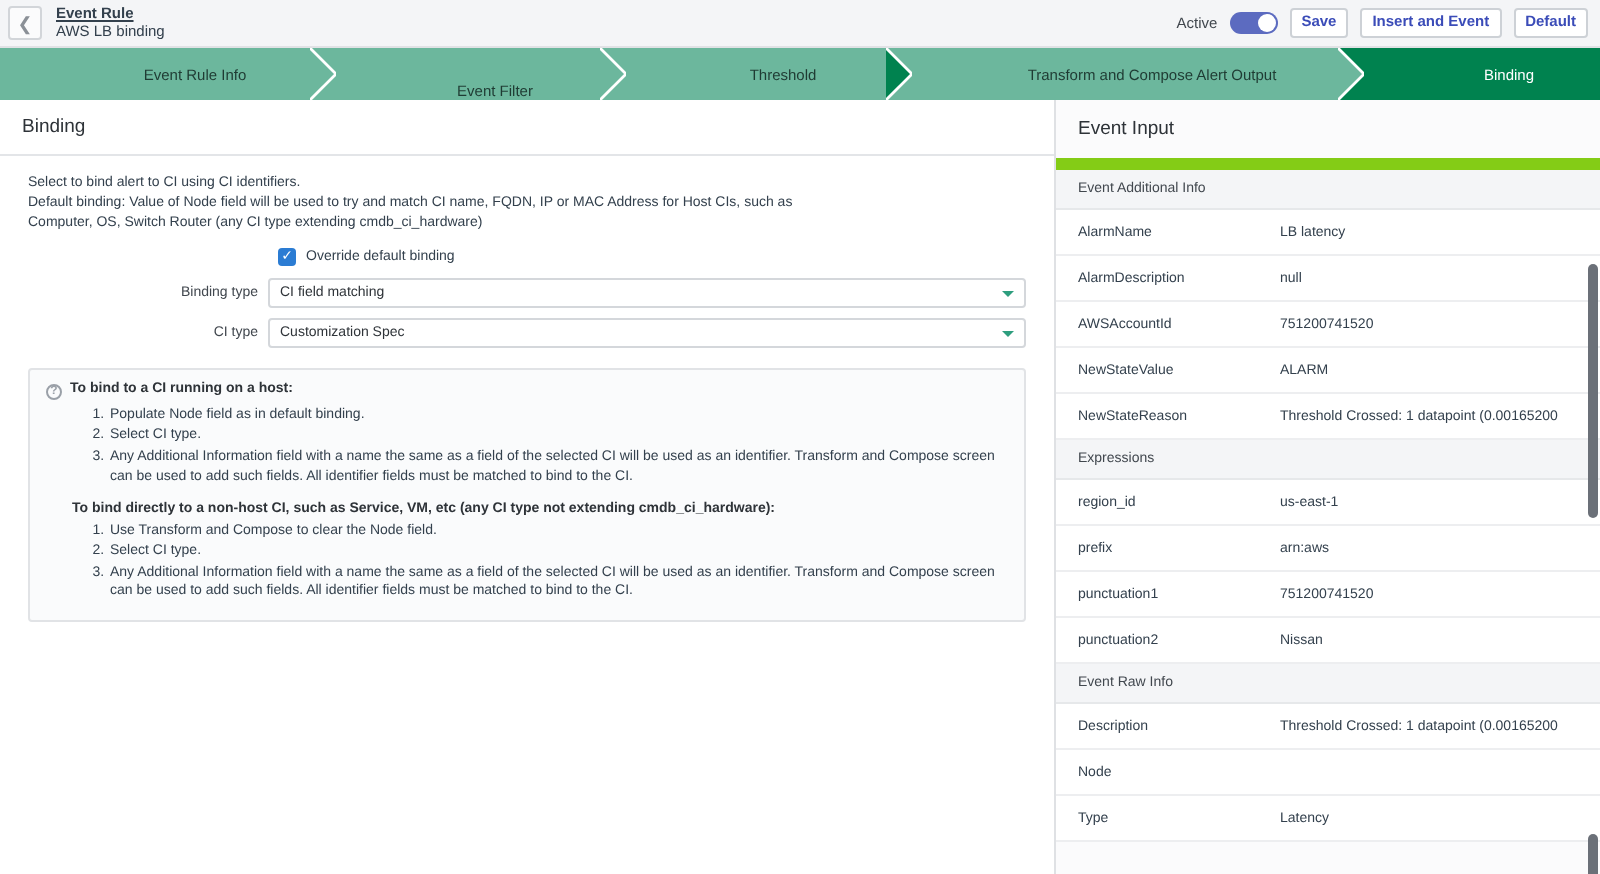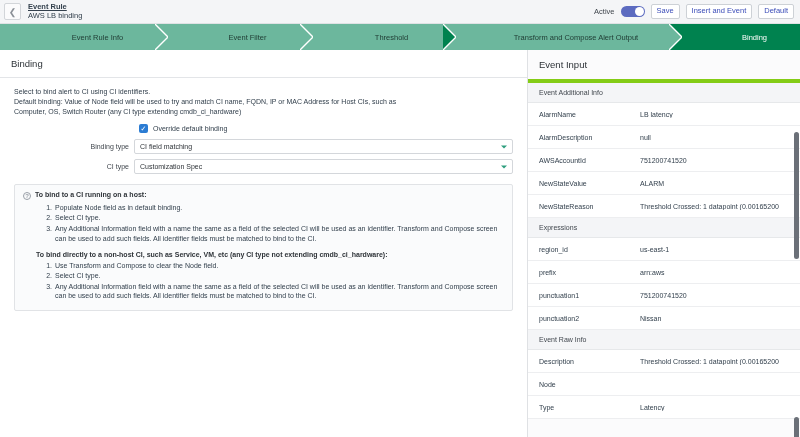--- a/index.html
+++ b/index.html
@@ -53,20 +53,21 @@
   .tbtn {
     font-size: 7.5px;
     color: #3b4cb8;
     background: #ffffff;
     border: 1px solid #cdd1d6;
     border-radius: 2px;
     padding: 2px 5px 3px;
     cursor: pointer;
     white-space: nowrap;
     line-height: 1;
+    font-weight: bold;
   }
 
   
   .stepper {
     height: 26px;
     display: flex;
     background: #ffffff;
   }
   .step {
     flex: 1 1 auto;
@@ -77,21 +78,21 @@
     position: relative;
     cursor: pointer;
     padding-left: 40px;
   }
   .step .chev {
     position: absolute; right: -13px; top: 0;
     width: 13px; height: 26px; z-index: 3;
   }
   .step.active { background: #00824f; color: #ffffff; }
   .step-1 { flex: 0 0 155px; }
-  .step-2 { flex: 0 0 145px; }
+  .step-2 { flex: 0 0 145px; align-items: flex-end; }
   .step-3 { flex: 0 0 226px; }
   .step-4 { flex: 0 0 143px; }
   .step-5 { flex: 1 1 auto; }
 
   
   .body-wrap { display: flex; height: 387px; }
 
   .left-pane { width: 527px; background: #ffffff; position: relative; }
   .section-title {
     font-size: 9.5px;
@@ -186,21 +187,21 @@
     width: 273px;
     background: #fbfbfc;
     border-left: 1px solid #dfe1e4;
     position: relative;
     overflow: hidden;
   }
   .ri-title {
     font-size: 9.5px; color: #2e3338;
     padding: 9px 0 9px 11px;
     background: #fbfbfc;
-    border-bottom: 4px solid #84cc16;
+    border-bottom: 6px solid #84cc16;
   }
   .grp-head {
     font-size: 7px; color: #41474e;
     padding: 6px 0 6px 11px;
     background: #f4f5f7;
     border-bottom: 1px solid #e6e8ea;
   }
   .kv {
     display: flex; align-items: center;
     height: 23px;

